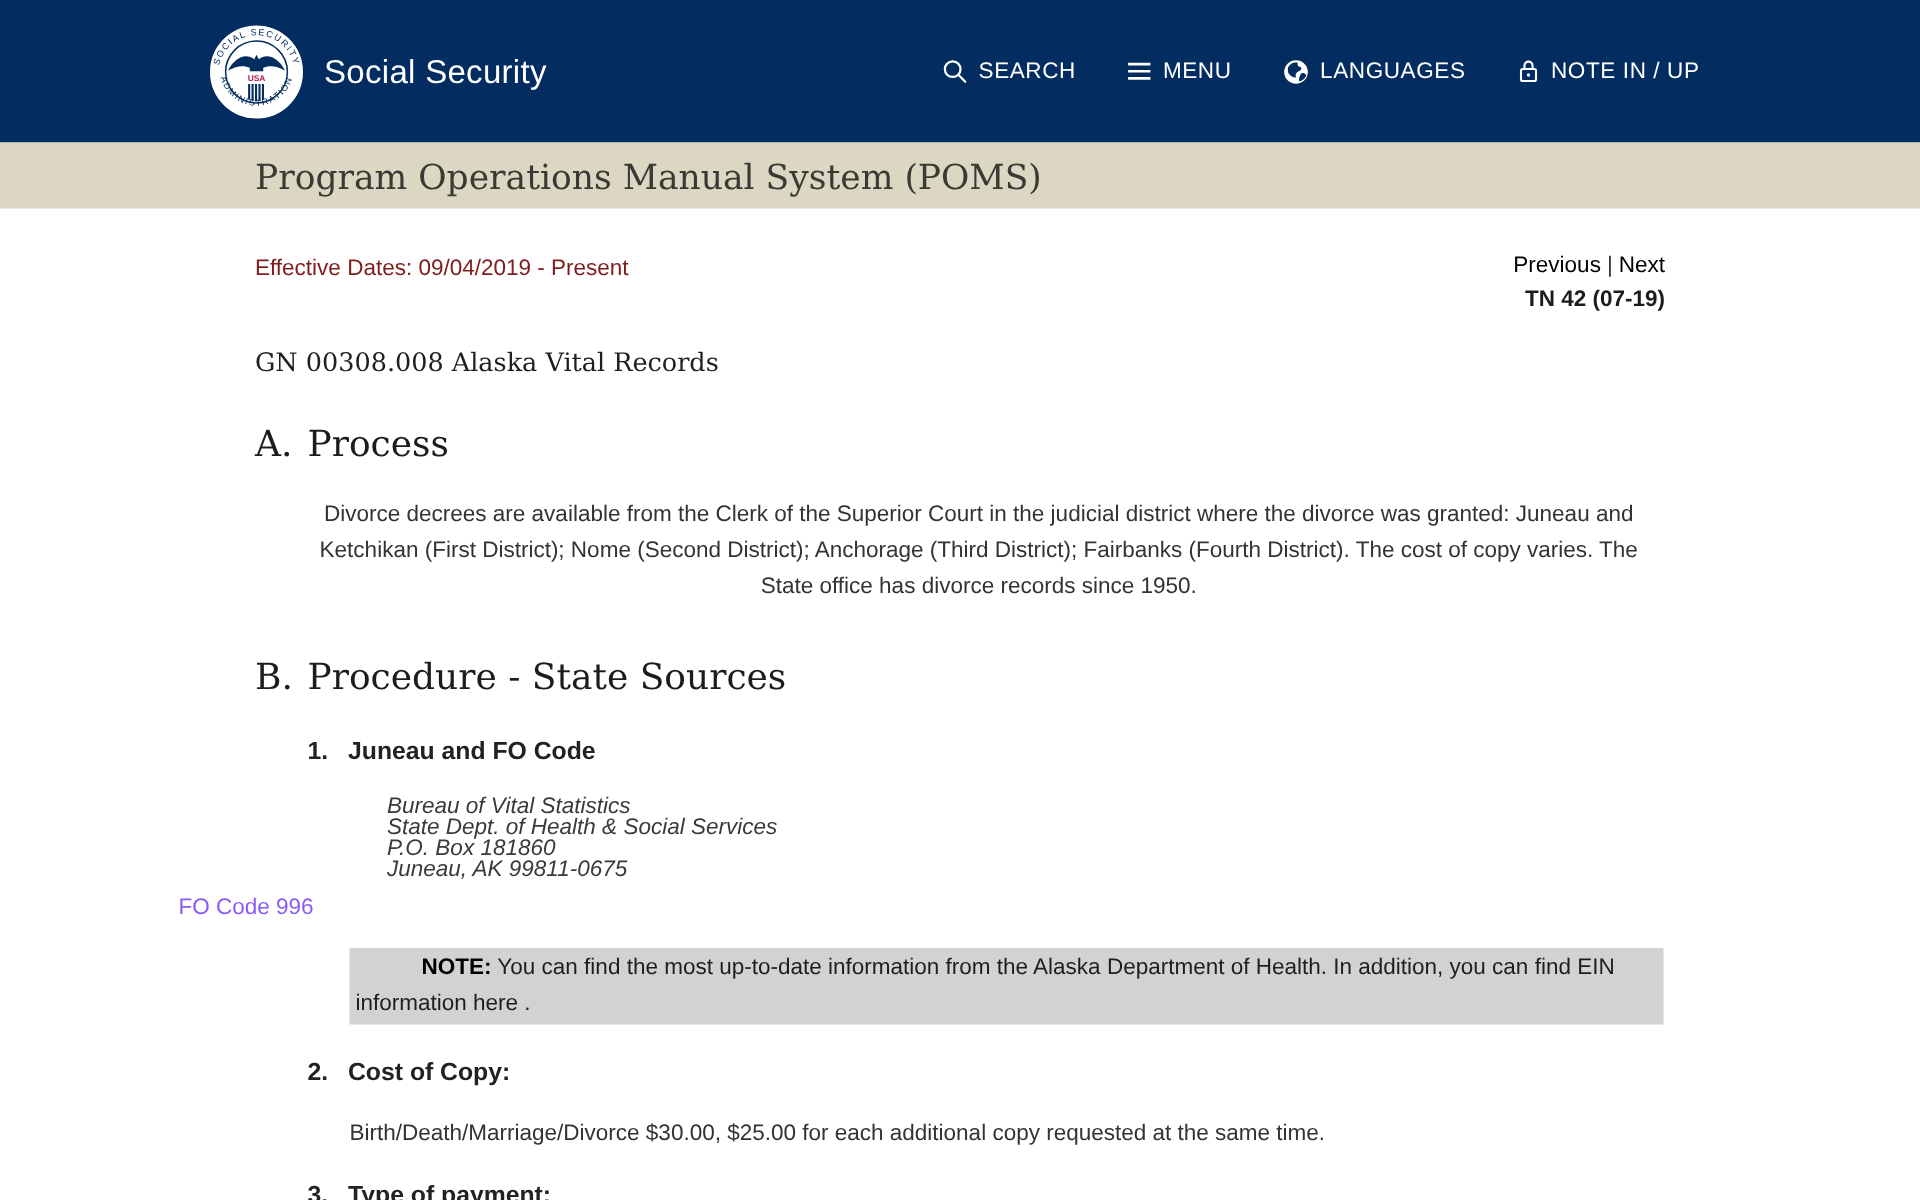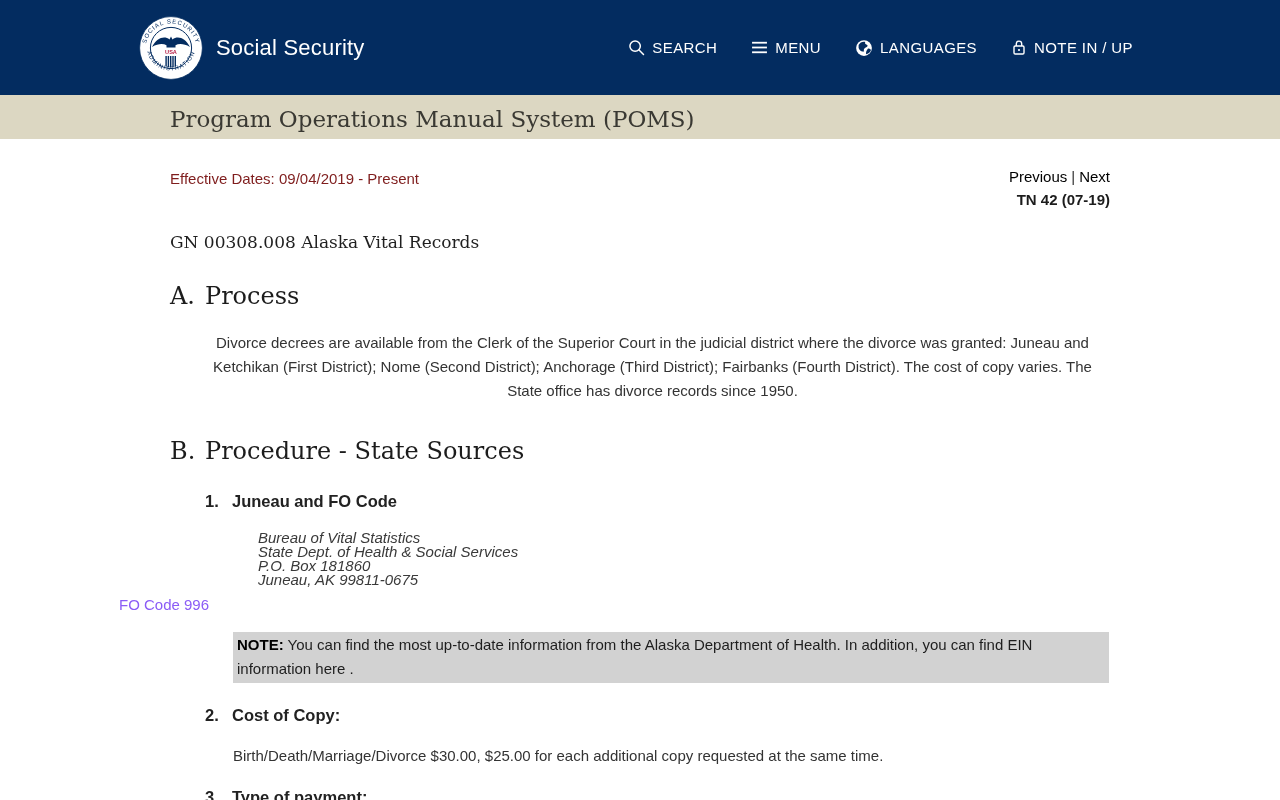--- a/index.html
+++ b/index.html
@@ -77,21 +77,21 @@
   .address-block {
     margin:20px 0 0 258px;
     font-size:15px; font-style:italic; line-height:14px; color:#3a3a3a;
   }
   .fo-code { margin:9px 0 0 119px; font-size:15px; color:#8b5cf6; }
   .note-box {
     margin:19px 0 0 233px; width:876px;
     background:#d2d2d2; padding:1px 7px 2px 4px;
     font-size:15px; line-height:24px; color:#1e1e1e;
   }
-  .note-box b { color:#000; }
+  .note-box b { color:#000;margin-left:44px; }
   .item-body {
     margin:20px 0 0 233px; width:900px;
     font-size:15px; line-height:22px; color:#333;
   }
 </style>
 </head>
 <body>
 
 <header class="site-header">
   <div class="brand-group">

